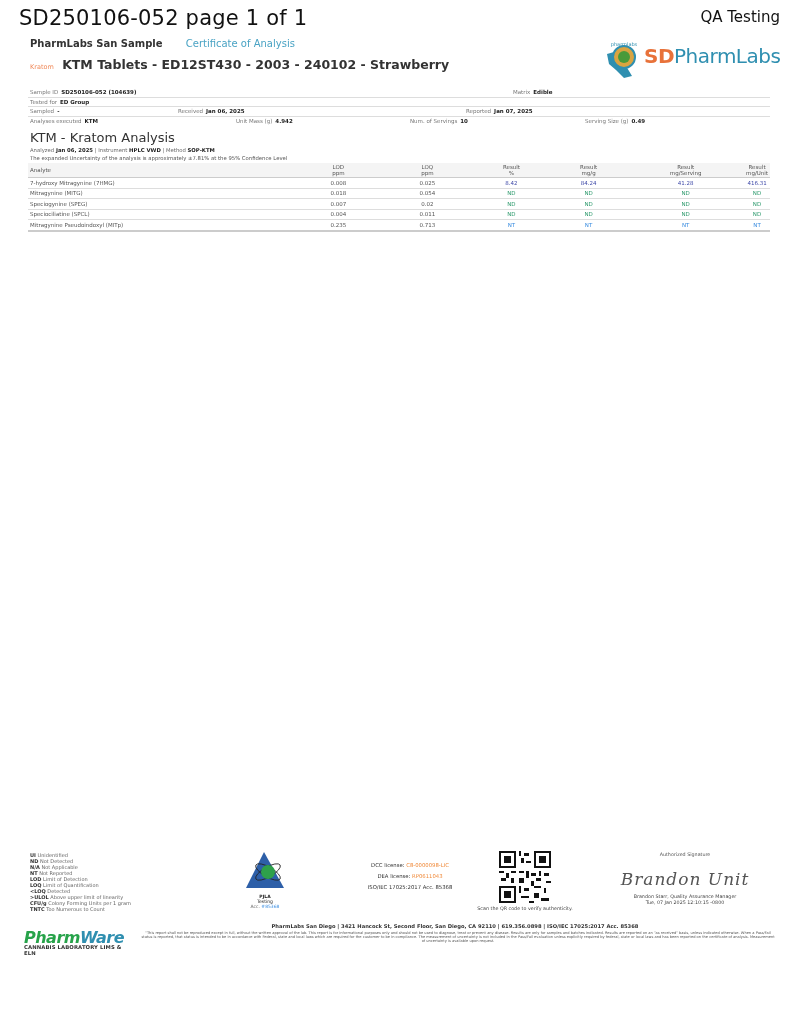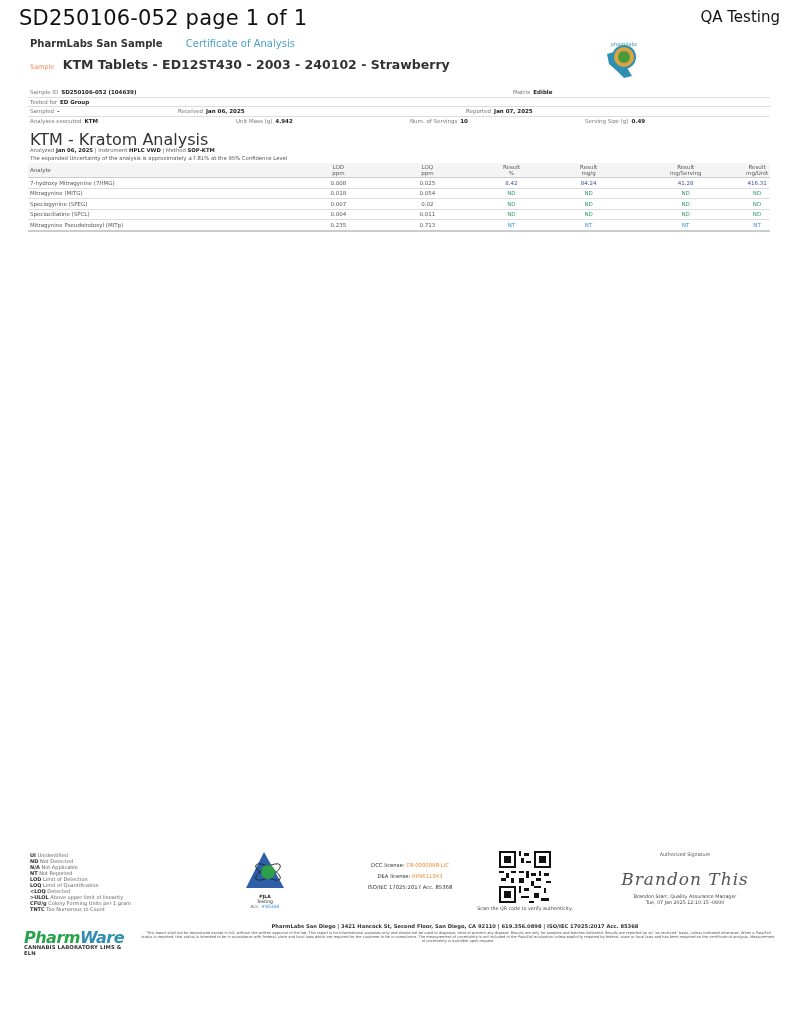--- a/index.html
+++ b/index.html
@@ -18,21 +18,21 @@
   .logo { position:absolute; left:604px; top:40px; width:170px; height:40px; }
   .logo-text { position:absolute; left:40px; top:4px; font-size:20px; letter-spacing:-0.5px; }
   .logo-sd { color:#e8723a; font-weight:bold; }
   .logo-pharm { color:#2f8fb0; }
 
   .meta { position:absolute; left:28px; top:88px; width:742px; font-size:5.5px; color:#777; }
   .meta-row { height:8.5px; border-bottom:1px solid #ddd; position:relative; line-height:8px; }
   .meta-row span.v { color:#222; font-weight:bold; margin-left:3px; }
   .abs { position:absolute; top:0; }
 
-  .section-title { position:absolute; left:30px; top:130px; font-size:16px; color:#333; }
+  .section-title { position:absolute; left:30px; top:130px; font-size:13px; color:#333; }
   .analyzed { position:absolute; left:30px; top:147px; font-size:5.3px; color:#666; }
   .analyzed b { color:#222; }
   .uncert { position:absolute; left:30px; top:155px; font-size:5.3px; color:#555; }
 
   table.res { position:absolute; left:28px; top:163px; width:742px; border-collapse:collapse; font-size:5.5px; color:#555; }
   table.res th { font-weight:normal; color:#555; text-align:center; background:#f4f4f4; padding:1px 2px; line-height:6px; border-bottom:1px solid #ccc; }
   table.res th.an { text-align:left; }
   table.res td { text-align:center; padding:0 2px; height:9.5px; border-bottom:1px solid #ddd; }
   table.res td.an { text-align:left; color:#555; }
   .num { color:#3f4aa8; }
@@ -69,31 +69,34 @@
 <body>
 
 <div class="top-title">SD250106-052 page 1 of 1</div>
 <div class="top-right">QA Testing</div>
 
 <div class="lab-line">
   <span class="lab-name">PharmLabs San Sample</span>
   <span class="coa">Certificate of Analysis</span>
 </div>
 <div class="sample-line">
-  <span class="sample-tag">Sample</span>
+  <span class="sample-tag">Kratom</span>
   <span>KTM Tablets - ED12ST430 - 2003 - 240102 - Strawberry</span>
 </div>
 
 <div class="logo">
   <svg width="38" height="40" viewBox="0 0 38 40" style="position:absolute;left:0;top:0">
     <path d="M3 14 L10 12 L14 20 L22 26 L28 36 L20 38 L12 30 L5 24 Z" fill="#2f8fb0"></path>
     <circle cx="20" cy="17" r="11" fill="#d9a441" stroke="#2f8fb0" stroke-width="2"></circle>
     <circle cx="20" cy="17" r="6" fill="#4a9a3a"></circle>
     <text x="20" y="6" font-size="5" text-anchor="middle" fill="#2f8fb0" font-family="DejaVu Sans, sans-serif">pharmlabs</text>
   </svg>
+  <div class="logo-text">
+    <span class="logo-sd">SD</span><span class="logo-pharm">PharmLabs</span>
+  </div>
 </div>
 
 <div class="meta">
   <div class="meta-row">
     <span class="abs" style="left:2px"><span>Sample ID</span><span class="v">SD250106-052 (104639)</span></span>
     <span class="abs" style="left:485px"><span>Matrix</span><span class="v">Edible</span></span>
   </div>
   <div class="meta-row">
     <span class="abs" style="left:2px"><span>Tested for</span><span class="v">ED Group</span></span>
   </div>
@@ -261,19 +264,19 @@
       <rect x="9" y="18" width="3" height="1"></rect>
       <rect x="14" y="17" width="2" height="2"></rect>
     <rect x="17" y="19" width="3" height="1"></rect>
       <rect x="12" y="20" width="2" height="1"></rect>
   </g>
 </svg>
 <div class="qr-cap">Scan the QR code to verify authenticity.</div>
 
 <div class="sig">
   <div class="sig-h">Authorized Signature</div>
-  <div class="sig-name">Brandon This</div>
+  <div class="sig-name">Brandon Unit</div>
   <div class="sig-t">Brandon Starr, Quality Assurance Manager</div>
   <div class="sig-t" style="margin-top:0">Tue, 07 Jan 2025 12:10:15 -0800</div>
 </div>
 
 <div class="addr">PharmLabs San Diego | 3421 Hancock St, Second Floor, San Diego, CA 92110 | 619.356.0898 | ISO/IEC 17025:2017 Acc. 85368</div>
 <div class="disc">"This report shall not be reproduced except in full, without the written approval of the lab. This report is for informational purposes only and should not be used to diagnose, treat or prevent any disease. Results are only for samples and batches indicated. Results are reported on an "as received" basis, unless indicated otherwise. When a Pass/Fail status is reported, that status is intended to be in accordance with Federal, state and local laws which are required for the customer to be in compliance. The measurement of uncertainty is not included in the Pass/Fail evaluation unless explicitly required by federal, state or local laws and has been reported on the certificate of analysis. Measurement of uncertainty is available upon request.</div>
 
 </body></html>

